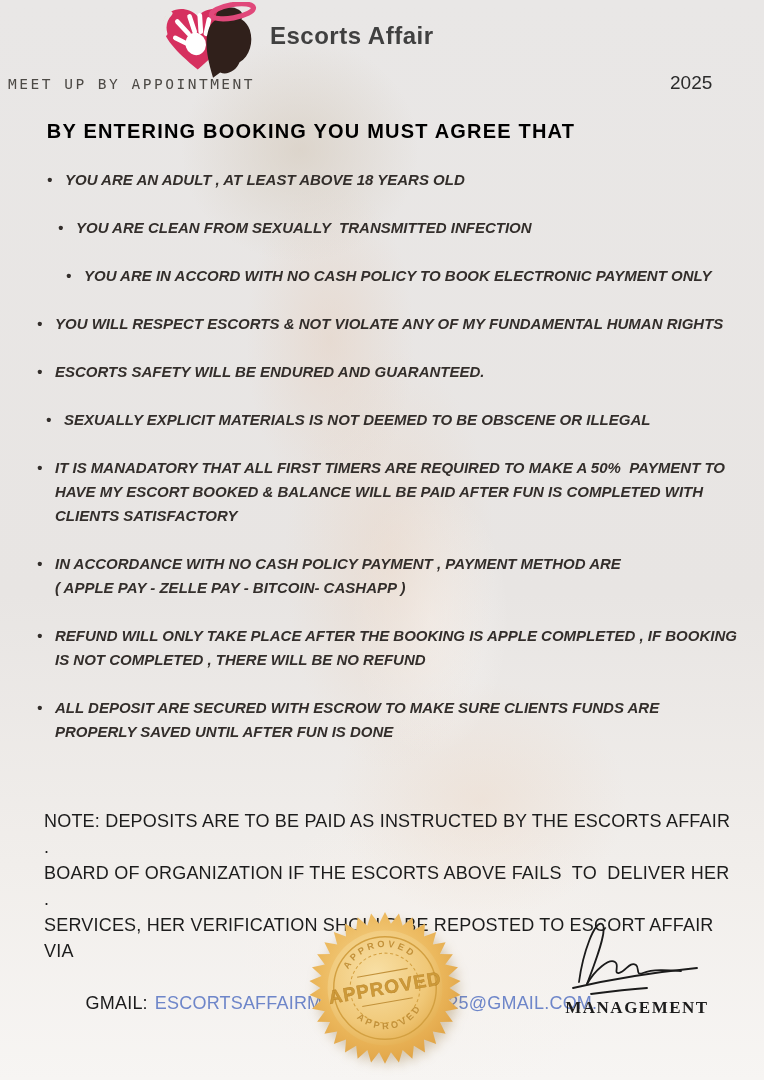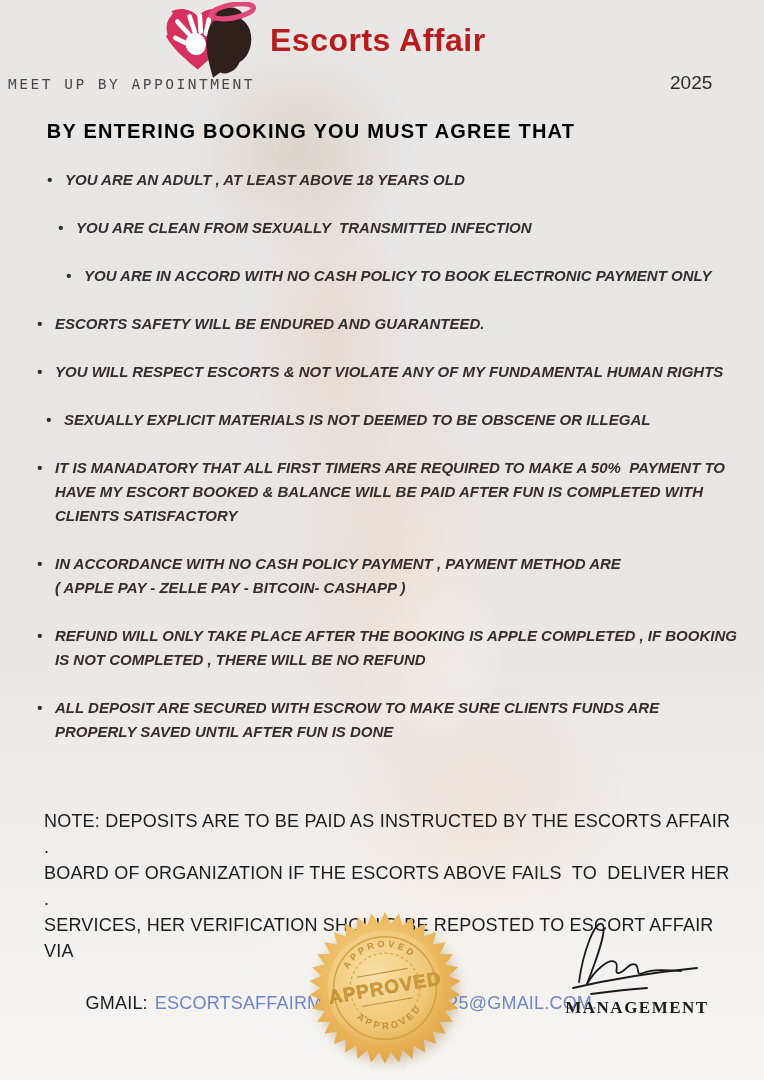--- a/index.html
+++ b/index.html
@@ -14,22 +14,22 @@
       radial-gradient(150px 300px at 390px 560px, rgba(234,213,196,.5), transparent 70%),
       radial-gradient(110px 190px at 430px 620px, rgba(250,248,246,.6), transparent 72%),
       radial-gradient(210px 170px at 480px 800px, rgba(236,216,199,.45), transparent 70%),
       radial-gradient(280px 210px at 430px 950px, rgba(247,242,237,.6), transparent 72%),
       linear-gradient(to bottom, #e9e7e6 0%, #e8e5e3 55%, #f1eeeb 80%, #f7f5f3 100%);
   }
   .content{position:absolute;inset:0;z-index:1;}
 
   
   .logo-icon{position:absolute;left:160px;top:2px;width:102px;height:86px;}
-  .logo-text{position:absolute;left:270px;top:22px;font-size:32px;font-weight:bold;
-    color:#b91c1c;letter-spacing:.5px;white-space:pre;text-align:center;}
+  .logo-text{position:absolute;left:270px;top:22px;font-size:24px;font-weight:bold;
+    color:#404040;letter-spacing:.5px;white-space:pre;text-align:center;}
   .tagline{position:absolute;left:8px;top:76px;font-family:"DejaVu Sans Mono",monospace;
     font-size:14.5px;letter-spacing:2.5px;color:#4d4a46;white-space:pre;}
   .year{position:absolute;left:670px;top:72px;font-size:19px;color:#2b2b2b;}
 
   
   .heading{position:absolute;top:120px;left:0;width:622px;text-align:center;
     font-size:20px;font-weight:bold;letter-spacing:1.2px;color:#000000;white-space:pre;}
 
   
   .terms{position:absolute;top:168px;left:33px;width:708px;margin:0;padding:0;list-style:none;
@@ -83,22 +83,22 @@
 
     <div class="tagline">MEET UP BY APPOINTMENT</div>
     <div class="year">2025</div>
 
     <div class="heading">BY ENTERING BOOKING YOU MUST AGREE THAT</div>
 
     <ul class="terms">
       <li class="i1"><span class="t">YOU ARE AN ADULT , AT LEAST ABOVE 18 YEARS OLD</span></li>
       <li class="i2"><span class="t">YOU ARE CLEAN FROM SEXUALLY  TRANSMITTED INFECTION</span></li>
       <li class="i3"><span class="t">YOU ARE IN ACCORD WITH NO CASH POLICY TO BOOK ELECTRONIC PAYMENT ONLY</span></li>
+      <li><span class="t">YOU WILL RESPECT ESCORTS &amp; NOT VIOLATE ANY OF MY FUNDAMENTAL HUMAN RIGHTS</span></li>
       <li><span class="t">ESCORTS SAFETY WILL BE ENDURED AND GUARANTEED.</span></li>
-      <li><span class="t">YOU WILL RESPECT ESCORTS &amp; NOT VIOLATE ANY OF MY FUNDAMENTAL HUMAN RIGHTS</span></li>
       <li class="i6"><span class="t">SEXUALLY EXPLICIT MATERIALS IS NOT DEEMED TO BE OBSCENE OR ILLEGAL</span></li>
       <li><span class="t">IT IS MANADATORY THAT ALL FIRST TIMERS ARE REQUIRED TO MAKE A 50%  PAYMENT TO HAVE MY ESCORT BOOKED &amp; BALANCE WILL BE PAID AFTER FUN IS COMPLETED WITH CLIENTS SATISFACTORY</span></li>
       <li>
         <div class="t">IN ACCORDANCE WITH NO CASH POLICY PAYMENT , PAYMENT METHOD ARE</div>
         <div class="t">( APPLE PAY - ZELLE PAY - BITCOIN- CASHAPP )</div>
       </li>
       <li><span class="t">REFUND WILL ONLY TAKE PLACE AFTER THE BOOKING IS APPLE COMPLETED , IF BOOKING IS NOT COMPLETED , THERE WILL BE NO REFUND</span></li>
       <li><span class="t">ALL DEPOSIT ARE SECURED WITH ESCROW TO MAKE SURE CLIENTS FUNDS ARE PROPERLY SAVED UNTIL AFTER FUN IS DONE</span></li>
     </ul>
 

